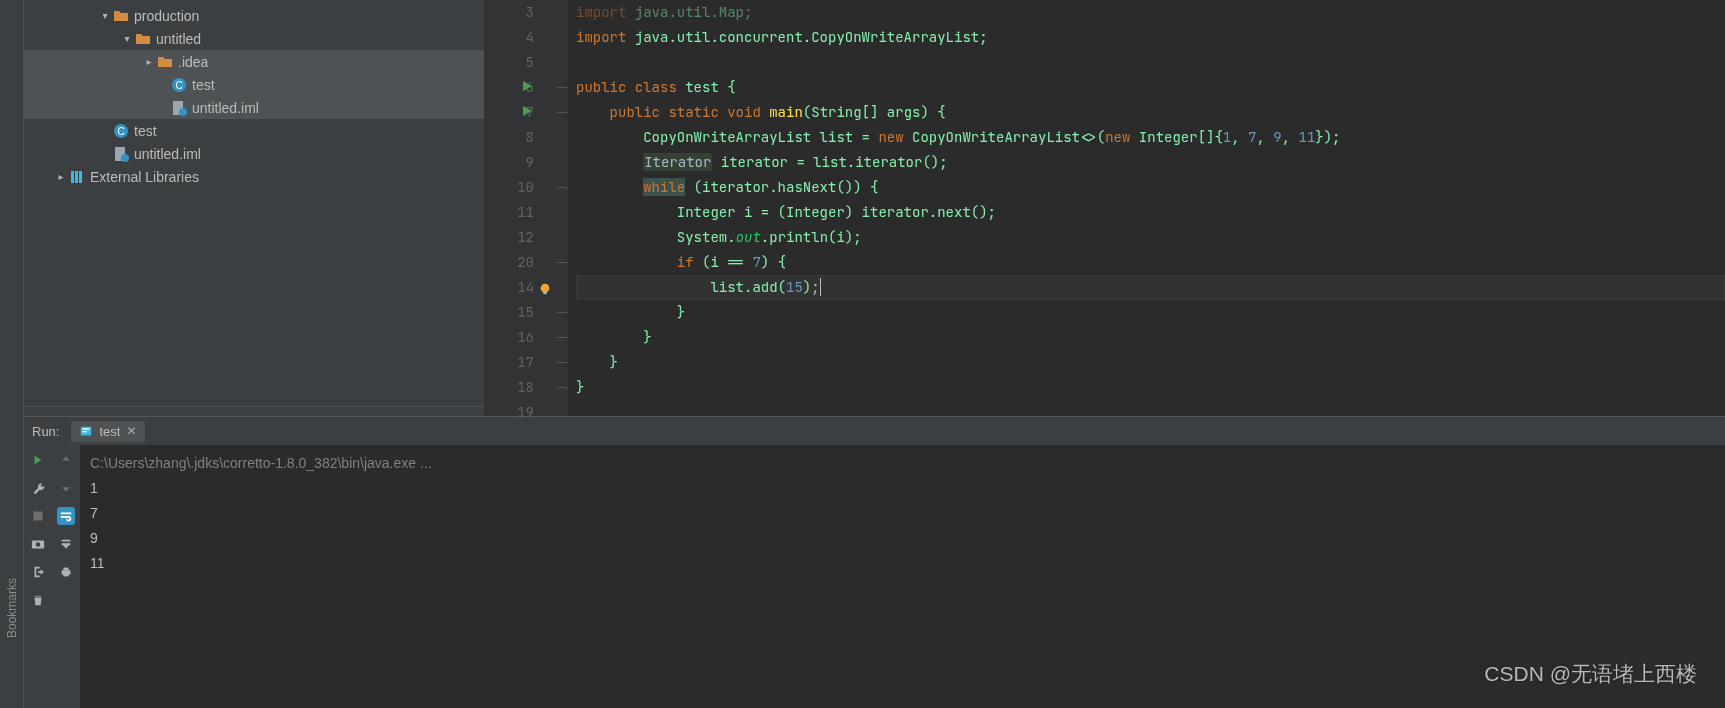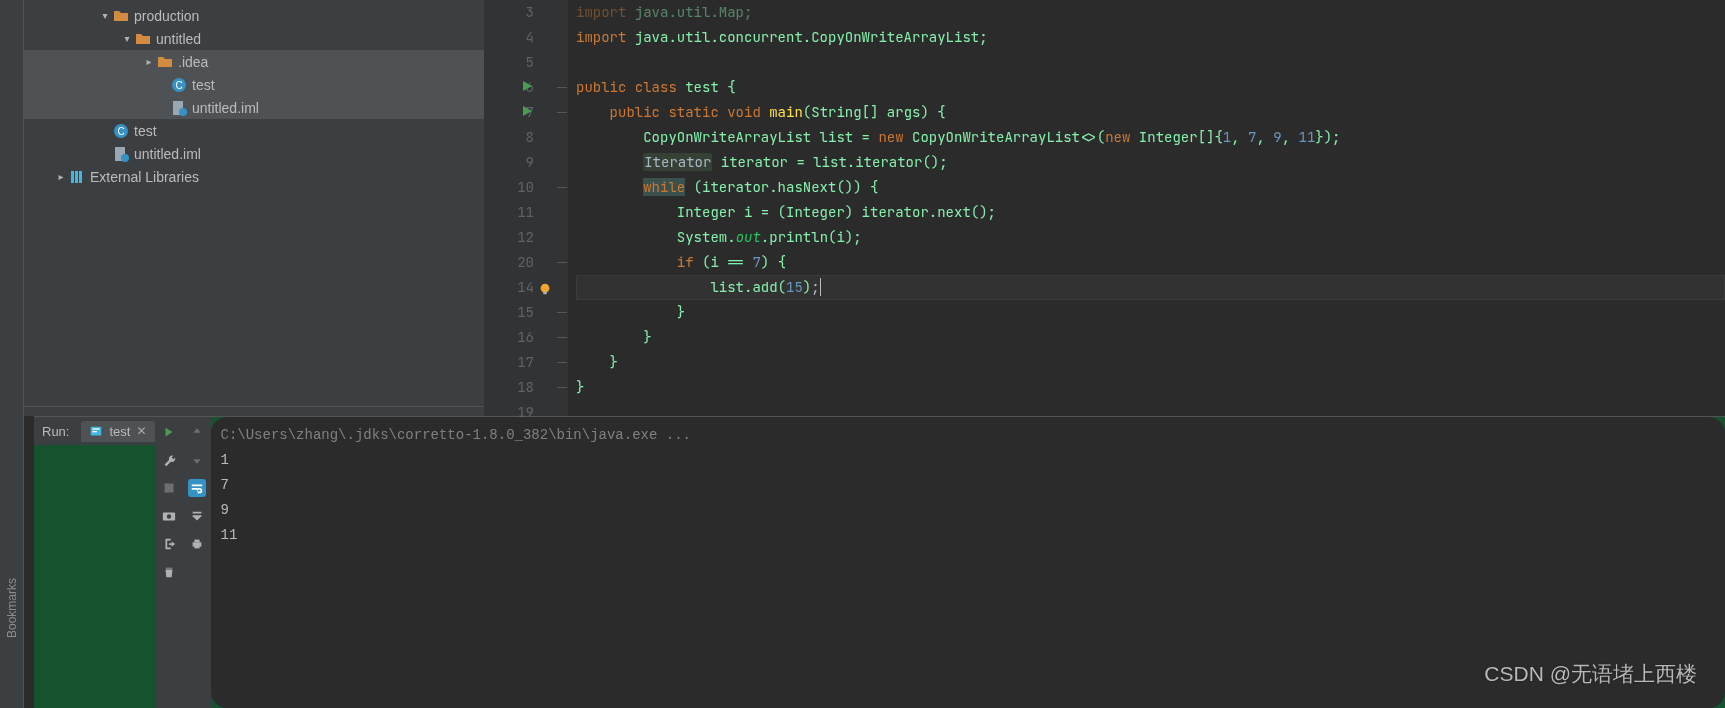--- a/index.html
+++ b/index.html
@@ -28,31 +28,31 @@
   .code-line.cur { background: #323232; box-shadow: inset 0 0 0 1px #3A3A3A; }
   .kw { color: #CC7832; }
   .ty { color: #86efac; }
   .fn { color: #fde047; }
   .nm { color: #6897BB; }
   .it { color: #22c55e; font-style: italic; }
   .hl-id { background: #344134; border-radius: 2px; padding: 0 1px; }
   .caret { border-right: 1px solid #BBBBBB; animation: blink 1s step-end infinite; }
   @keyframes blink { 50% { border-color: transparent; } }
   
-  .run-panel { height: 292px; background: #14532d; border-top: 1px solid #555555; display: flex; flex-direction: row; margin-left: 10px; }
+  .run-panel { height: 292px; background: #000000; border-top: 1px solid #555555; display: flex; flex-direction: column; }
   .run-tabs { height: 28px; background: #3C3F41; display: flex; align-items: center; padding-left: 8px; font-size: 13px; color: #BBBBBB; }
   .run-tabs .lbl { margin-right: 12px; }
   .run-tab { display: flex; align-items: center; background: #4E5254; padding: 3px 8px; border-radius: 3px 3px 0 0; gap: 6px; }
   .run-tab .close { font-size: 12px; color: #AAAAAA; }
   .run-body { flex: 1; display: flex; }
   .run-toolbar { width: 28px; background: #3C3F41; display: flex; flex-direction: column; align-items: center; padding-top: 6px; gap: 10px; }
   .run-toolbar2 { width: 28px; background: #3C3F41; display: flex; flex-direction: column; align-items: center; padding-top: 6px; gap: 10px; }
   .tbtn { width: 18px; height: 18px; display: flex; align-items: center; justify-content: center; color: #AFB1B3; }
   .tbtn.sel { background: #3592C4; border-radius: 3px; }
-  .console { flex: 1; background: #2B2B2B; font-family: Liberation Mono, monospace; font-size: 14px; line-height: 25px; color: #BBBBBB; padding: 6px 10px; border-radius: 16px; }
+  .console { flex: 1; background: #2B2B2B; font-family: Liberation Sans, sans-serif; font-size: 14px; line-height: 25px; color: #BBBBBB; padding: 6px 10px; }
   .console .cmd { color: #808080; }
   
   .left-strip { position: absolute; left: 0; top: 0; bottom: 0; width: 24px; background: #3C3F41; border-right: 1px solid #515151; display: flex; flex-direction: column; justify-content: flex-end; align-items: center; z-index: 5; }
   .vlabel { writing-mode: vertical-rl; transform: rotate(180deg); color: #8C8C8C; font-size: 12px; margin-bottom: 70px; }
   
   .watermark { position: fixed; right: 28px; bottom: 20px; color: #B8B8B8; font-size: 21px; font-family: Arial, sans-serif; z-index: 50; text-shadow: 0 0 2px rgba(0,0,0,.4); }
 </style>
 </head>
 <body>
 

